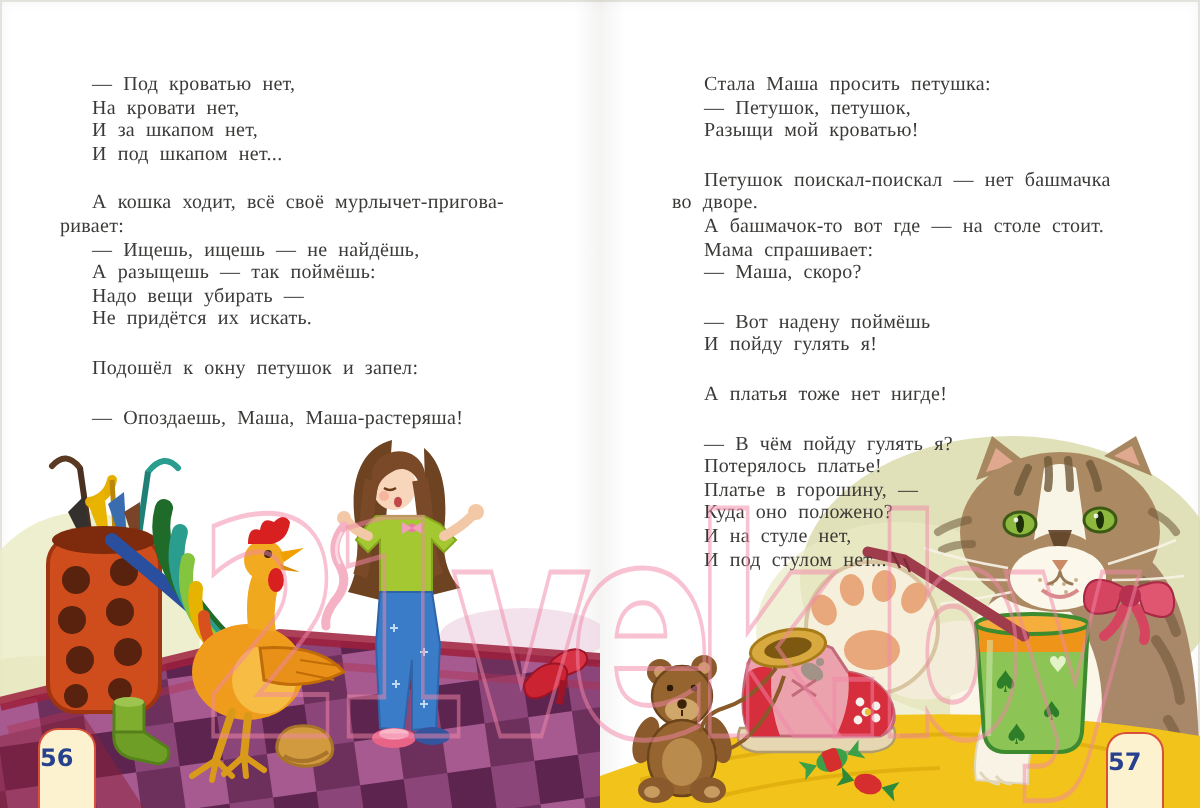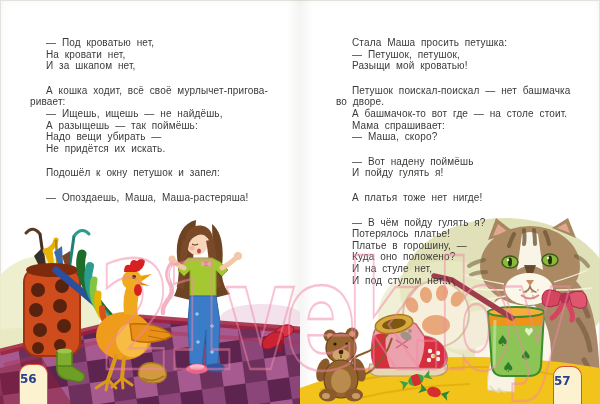--- a/index.html
+++ b/index.html
@@ -4,21 +4,21 @@
 <style>
   html,body{margin:0;padding:0;background:#888;}
   #stage{
     position:relative;width:600px;height:404px;background:#ffffff;
     overflow:hidden;font-family:"Liberation Sans","DejaVu Sans",sans-serif;
     box-shadow:inset 0 0 0 1px #e4e2dc, inset 0 0 8px rgba(0,0,0,0.05);
   }
   .gutter{position:absolute;left:287px;top:0;width:26px;height:100%;z-index:1;
     background:linear-gradient(90deg,rgba(0,0,0,0),rgba(110,100,90,0.07) 50%,rgba(0,0,0,0));}
   .textcol{position:absolute;z-index:4;font-size:10px;line-height:11.6px;color:#3b3a38;
-    word-spacing:2.8px;letter-spacing:0.15px;}
+    word-spacing:2.8px;letter-spacing:0.15px;font-family:Liberation Serif, serif;}
   .left-col{left:30px;top:37px;width:256px;}
   .right-col{left:336px;top:37px;width:250px;}
   .ln{white-space:nowrap;}
   .ind{padding-left:16px;}
   .gap{margin-top:13px;}
   .illus{position:absolute;z-index:2;}
   .watermark{
     position:absolute;left:98px;top:230px;z-index:6;white-space:nowrap;
     font-family:"DejaVu Sans",sans-serif;font-weight:bold;font-size:150px;
     letter-spacing:-16px;transform:scaleX(0.72);transform-origin:left top;
@@ -36,20 +36,21 @@
 <body>
 
 <div id="stage">
 
   <div class="gutter"></div>
 
   <div class="textcol left-col">
     <div class="ln ind">— Под кроватью нет,</div>
     <div class="ln ind">На кровати нет,</div>
     <div class="ln ind">И за шкапом нет,</div>
+    <div class="ln ind">И под шкапом нет...</div>
     <div class="ln ind gap">А кошка ходит, всё своё мурлычет-пригова-</div>
     <div class="ln">ривает:</div>
     <div class="ln ind">— Ищешь, ищешь — не найдёшь,</div>
     <div class="ln ind">А разыщешь — так поймёшь:</div>
     <div class="ln ind">Надо вещи убирать —</div>
     <div class="ln ind">Не придётся их искать.</div>
     <div class="ln ind gap">Подошёл к окну петушок и запел:</div>
     <div class="ln ind gap">— Опоздаешь, Маша, Маша-растеряша!</div>
   </div>
 

